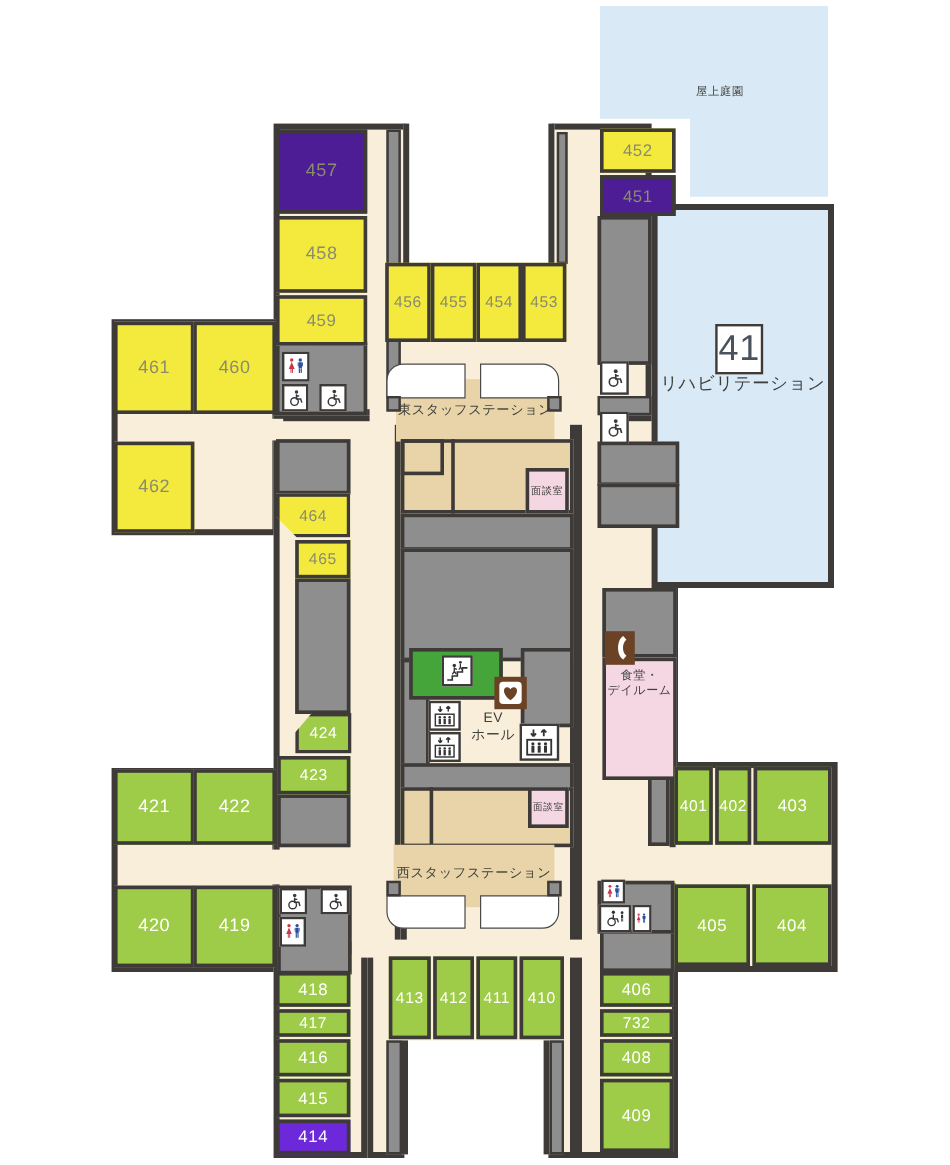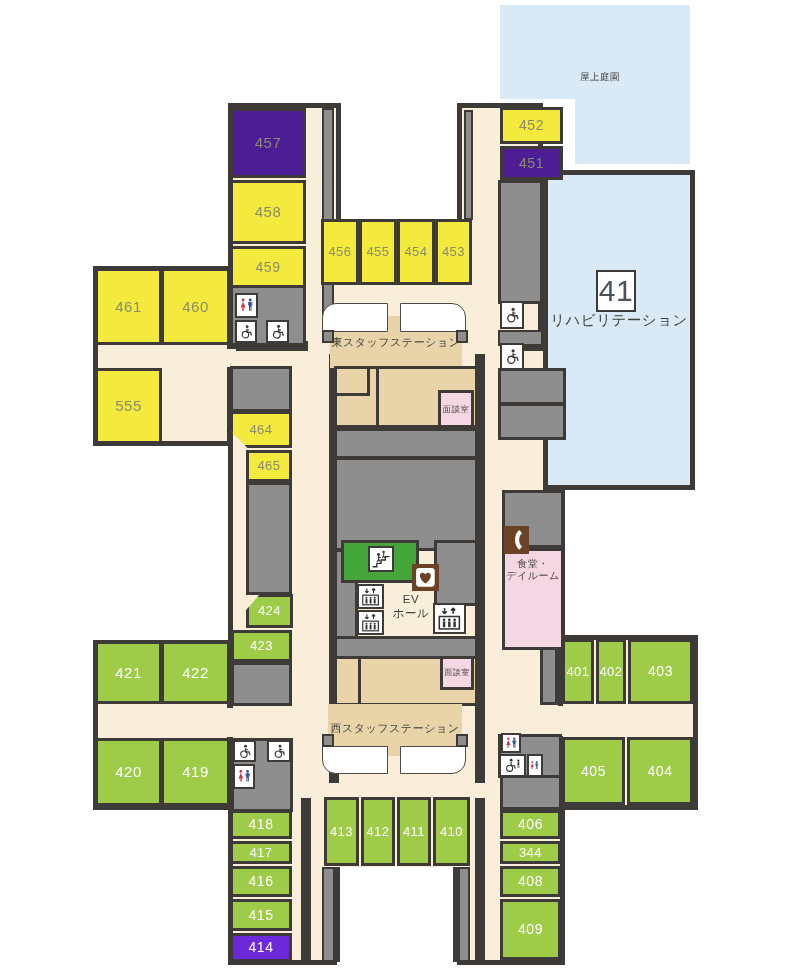--- a/index.html
+++ b/index.html
@@ -128,21 +128,21 @@
     <div class="el" style="left: 500px; top: 146px; width: 63px; height: 34px; background: #4c1d95; border: 3px solid rgb(61, 58, 55);">
       <span style="font-size: 14px; color: rgb(139, 139, 109);">451</span>
     </div>
     <div class="el" style="left: 95px; top: 268px; width: 67px; height: 77px; background: rgb(243, 234, 61); border: 3px solid rgb(61, 58, 55);">
       <span style="font-size: 15px; color: rgb(139, 139, 109);">461</span>
     </div>
     <div class="el" style="left: 161px; top: 268px; width: 69px; height: 77px; background: rgb(243, 234, 61); border: 3px solid rgb(61, 58, 55);">
       <span style="font-size: 15px; color: rgb(139, 139, 109);">460</span>
     </div>
     <div class="el" style="left: 95px; top: 368px; width: 67px; height: 76px; background: rgb(243, 234, 61); border: 3px solid rgb(61, 58, 55);">
-      <span style="font-size: 15px; color: rgb(139, 139, 109);">555</span>
+      <span style="font-size: 15px; color: rgb(139, 139, 109);">462</span>
     </div>
     <div class="el" style="left: 230px; top: 411px; width: 62px; height: 37px; background: rgb(243, 234, 61); border: 3px solid rgb(61, 58, 55); clip-path: polygon(0px 0px, 100% 0px, 100% 100%, 28% 100%, 0px 52%);">
       <span style="font-size: 13px; color: rgb(139, 139, 109);">464</span>
     </div>
     <div class="el" style="left: 246px; top: 450px; width: 46px; height: 32px; background: rgb(243, 234, 61); border: 3px solid rgb(61, 58, 55);">
       <span style="font-size: 13px; color: rgb(139, 139, 109);">465</span>
     </div>
     <div class="el" style="left: 246px; top: 594px; width: 47px; height: 34px; background: rgb(159, 204, 72); border: 3px solid rgb(61, 58, 55); clip-path: polygon(0px 48%, 30% 0px, 100% 0px, 100% 100%, 0px 100%);">
       <span style="font-size: 13px; color: rgb(255, 255, 255);">424</span>
     </div>
@@ -185,21 +185,21 @@
     <div class="el" style="left: 397px; top: 797px; width: 34px; height: 69px; background: rgb(159, 204, 72); border: 3px solid rgb(61, 58, 55);">
       <span style="font-size: 13px; color: rgb(255, 255, 255);">411</span>
     </div>
     <div class="el" style="left: 433px; top: 797px; width: 37px; height: 69px; background: rgb(159, 204, 72); border: 3px solid rgb(61, 58, 55);">
       <span style="font-size: 13px; color: rgb(255, 255, 255);">410</span>
     </div>
     <div class="el" style="left: 500px; top: 810px; width: 61px; height: 29px; background: rgb(159, 204, 72); border: 3px solid rgb(61, 58, 55);">
       <span style="font-size: 14px; color: rgb(255, 255, 255);">406</span>
     </div>
     <div class="el" style="left: 500px; top: 841px; width: 61px; height: 23px; background: rgb(159, 204, 72); border: 3px solid rgb(61, 58, 55);">
-      <span style="font-size: 13px; color: rgb(255, 255, 255);">344</span>
+      <span style="font-size: 13px; color: rgb(255, 255, 255);">732</span>
     </div>
     <div class="el" style="left: 500px; top: 866px; width: 61px; height: 31px; background: rgb(159, 204, 72); border: 3px solid rgb(61, 58, 55);">
       <span style="font-size: 14px; color: rgb(255, 255, 255);">408</span>
     </div>
     <div class="el" style="left: 500px; top: 899px; width: 61px; height: 61px; background: rgb(159, 204, 72); border: 3px solid rgb(61, 58, 55);">
       <span style="font-size: 14px; color: rgb(255, 255, 255);">409</span>
     </div>
     <div class="el" style="left: 562px; top: 639px; width: 32px; height: 65px; background: rgb(159, 204, 72); border: 3px solid rgb(61, 58, 55);">
       <span style="font-size: 13px; color: rgb(255, 255, 255);">401</span>
     </div>

